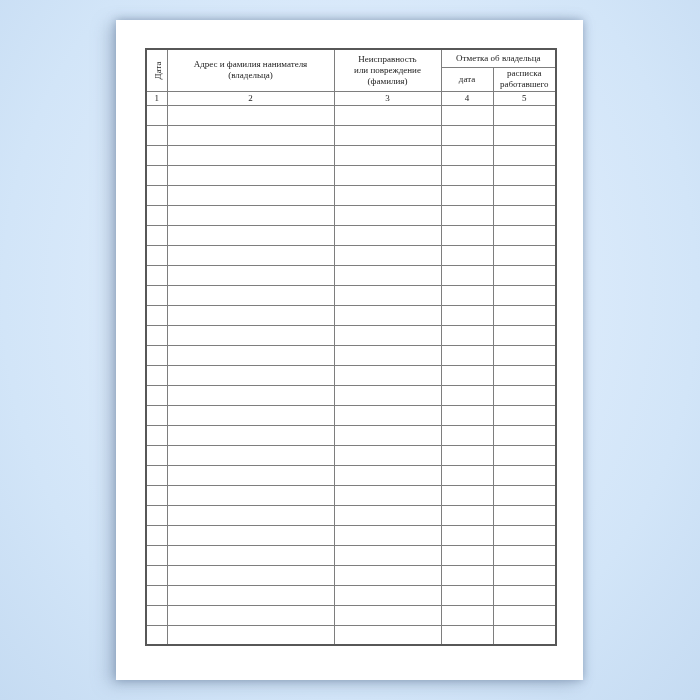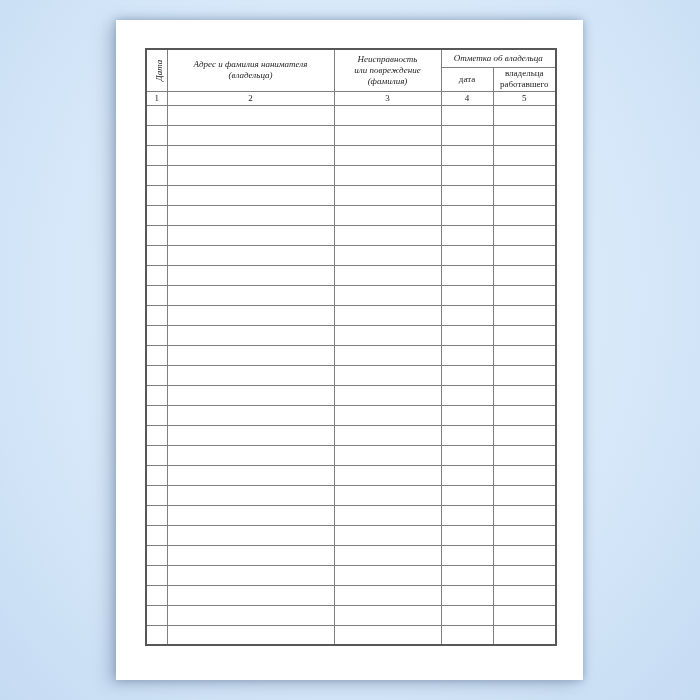--- a/index.html
+++ b/index.html
@@ -44,21 +44,21 @@
     padding: 0 2px;
     text-align: center;
     vertical-align: middle;
     font-weight: normal;
     font-size: 9px;
     line-height: 1.2;
     color: #222222;
     overflow: hidden;
   }
   .multiline { white-space: pre-line; }
-  tr.hdr-top  { height: 18px; font-style: italic; }
+  tr.hdr-top  { height: 18px; }
   tr.hdr-sub  { height: 24px; }
   tr.num-row  { height: 14px; }
   tr.body-row { height: 20px; }
   td.date-cell { width: 21px; padding: 0; }
   .vertical-text {
     display: inline-block;
     transform: rotate(-90deg);
     white-space: nowrap;
     font-size: 9px;
     color: #222222;
@@ -83,21 +83,21 @@
             <span class="vertical-text">Дата</span>
           </td>
           <td rowspan="2" class="multiline">Адрес и фамилия нанимателя
 (владельца)</td>
           <td rowspan="2" class="multiline">Неисправность
 или повреждение (фамилия)</td>
           <td colspan="2">Отметка об владельца</td>
         </tr>
         <tr class="hdr-sub">
           <td>дата</td>
-          <td class="multiline">владельца
+          <td class="multiline">расписка
 работавшего</td>
         </tr>
         <tr class="num-row">
           <td>1</td>
           <td>2</td>
           <td>3</td>
           <td>4</td>
           <td>5</td>
         </tr>
       </thead>

